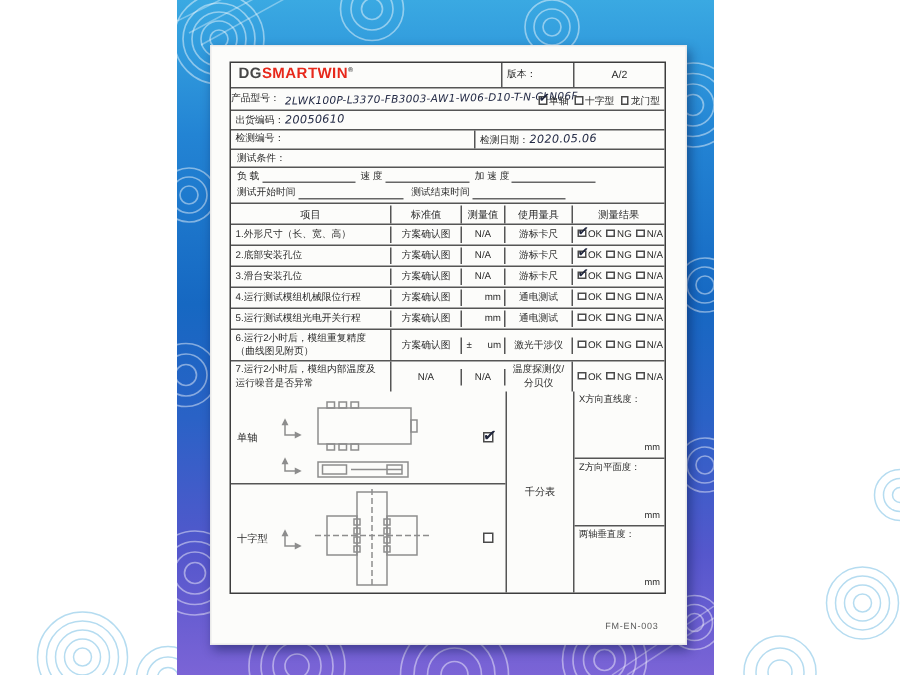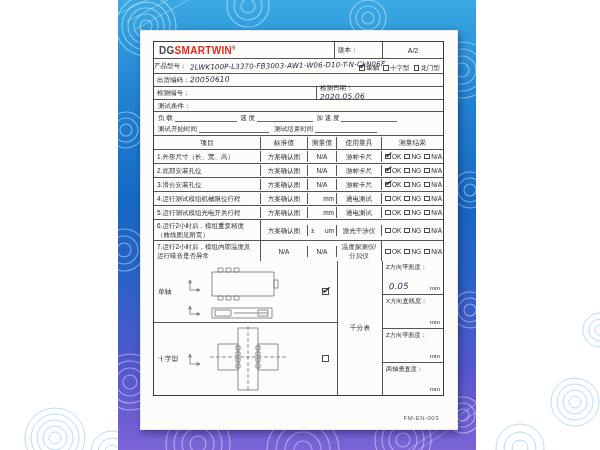--- a/index.html
+++ b/index.html
@@ -37,21 +37,21 @@
   .model-cell{flex:1;display:flex;align-items:center;position:relative;}
   .opts{position:absolute;right:3px;top:2px;white-space:nowrap;}
   .opt{margin-left:4px;white-space:nowrap;}
   .cb{display:inline-block;width:5.5px;height:5.5px;border:.8px solid #4a4a4a;vertical-align:-0.5px;
       margin-right:1.5px;position:relative;background:#fff;}
   .tick{position:absolute;left:-1px;top:-6px;font-style:normal;font-size:9px;color:#20263d;
         transform:rotate(8deg);font-weight:bold;}
   .tick.big{font-size:11px;top:-5px;}
   .r-code{height:13px;align-items:center;}
   .code-l{width:163px;display:flex;align-items:center;}
-  .code-r{flex:1;display:flex;align-items:flex-start;}
+  .code-r{flex:1;display:flex;align-items:flex-end;}
   .r-condt{height:12px;align-items:center;}
   .r-cond{height:24px;}
   .cond-cell{flex:1;padding:1px 4px;}
   .uline{display:inline-block;border-bottom:.8px solid #666;height:7px;vertical-align:bottom;}
   
   .hw{font-family:"DejaVu Sans",sans-serif;font-style:italic;color:#232a45;transform:rotate(-1deg);
       font-size:7.5px;letter-spacing:.2px;white-space:nowrap;}
   .hw.model{position:absolute;left:36px;top:1px;font-size:7px;max-width:250px;}
   
   .r-head{height:14px;align-items:center;text-align:center;font-size:6.8px;}
@@ -197,21 +197,21 @@
             <span>出货编码：</span>
           <span class="hw">20050610</span>
           </div>
       </div>
 
       <div class="row r-code">
         <div class="cell code-l fs">
             <span>检测编号：</span>
           <span class="hw"></span>
           </div>
-        <div class="code-r fs" style="padding-left:3px;flex-direction:column;">
+        <div class="code-r fs" style="padding-left:3px;">
             <span>检测日期：</span>
           <span class="hw">2020.05.06</span>
           </div>
       </div>
 
       <div class="row r-condt">
         <div class="cond-cell fs">测试条件：</div>
       </div>
       <div class="row r-cond">
         <div class="cond-cell fs">
@@ -373,25 +373,20 @@
                 <rect x="74" y="38" width="4" height="4"></rect>
               <line x1="66" y1="0" x2="66" y2="66" stroke-dasharray="4 2"></line>
               <line x1="28" y1="31" x2="104" y2="31" stroke-dasharray="4 2"></line>
             </svg>
             <span class="v-cb"></span>
           </div>
         </div>
         <div class="d-tool">千分表</div>
         <div class="d-meas" id="measures">
 
-  <div class="m-cell">
-    <div class="m-label">Z方向平面度：</div>
-    <div class="m-value hw">0.05</div>
-    <div class="m-unit">mm</div>
-  </div>
 
   <div class="m-cell">
     <div class="m-label">X方向直线度：</div>
     <div class="m-value hw"></div>
     <div class="m-unit">mm</div>
   </div>
 
   <div class="m-cell">
     <div class="m-label">Z方向平面度：</div>
     <div class="m-value hw"></div>

